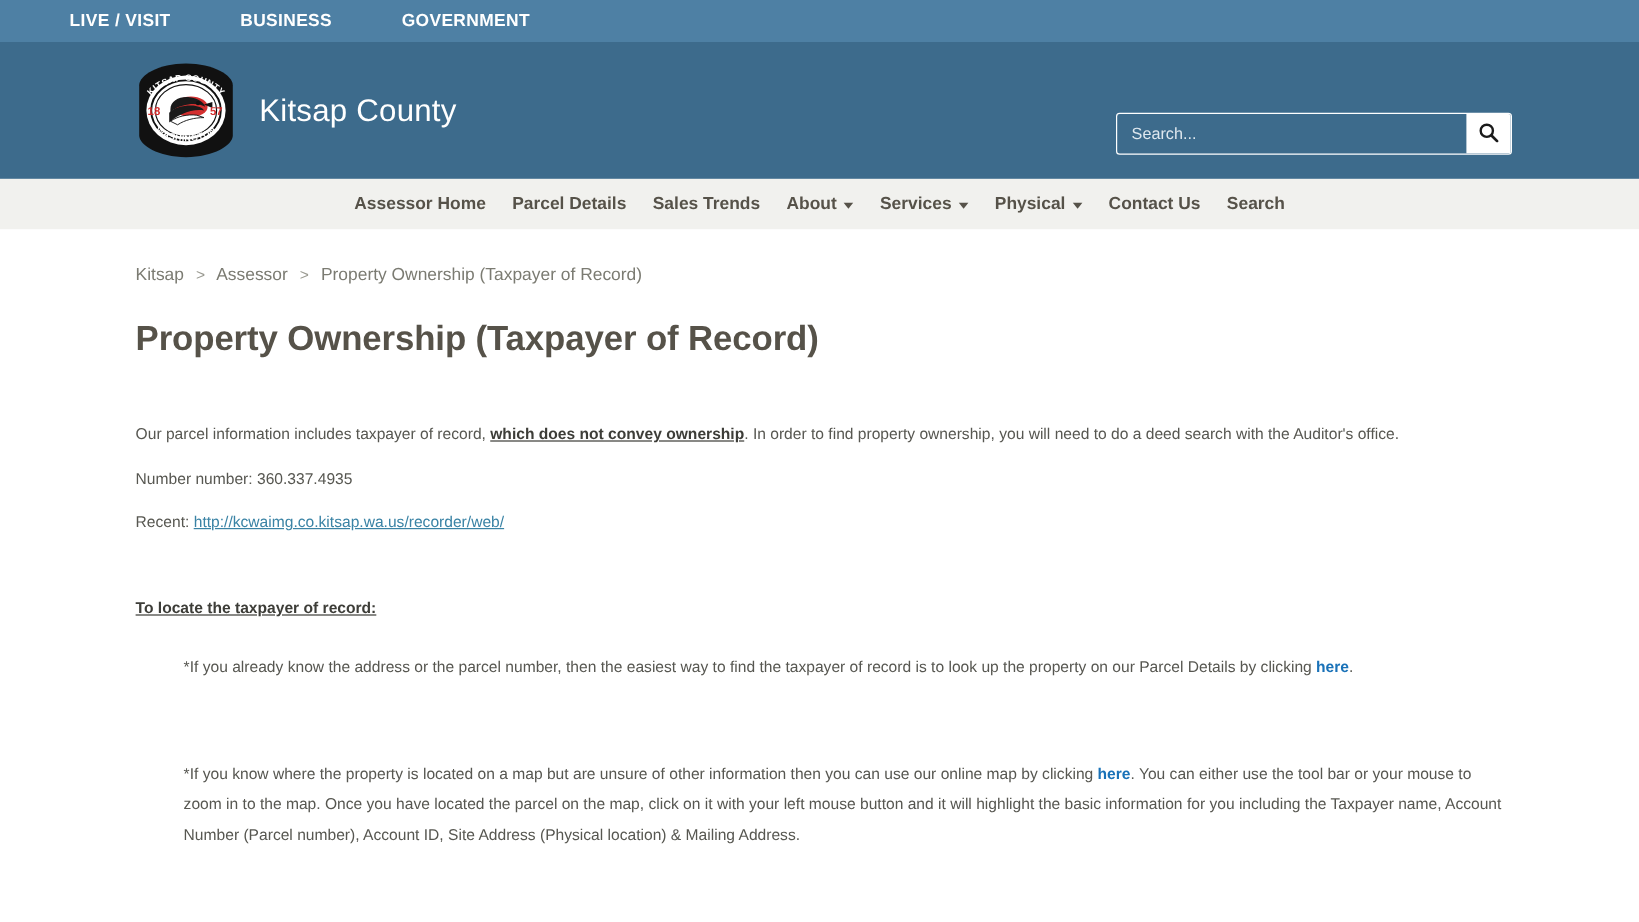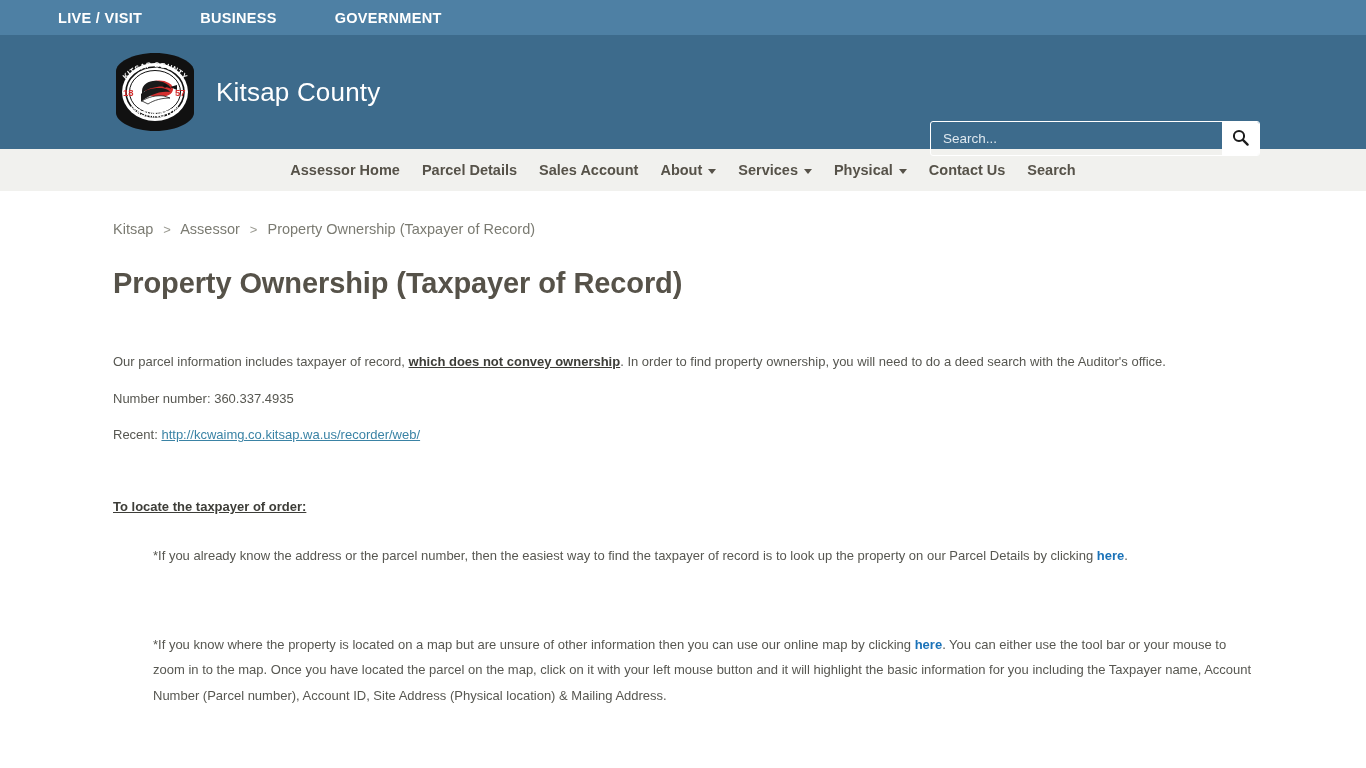--- a/index.html
+++ b/index.html
@@ -55,21 +55,21 @@
   .brand-name {
     color: #ffffff;
     font-size: 26px;
     font-weight: normal;
     letter-spacing: 0.2px;
   }
 
   .searchwrap {
     position: absolute;
     right: 106px;
-    top: 86px;
+    top: 59px;
     width: 330px;
     height: 35px;
     border: 1px solid #ffffff;
     border-radius: 3px;
     display: flex;
     overflow: hidden;
   }
   .searchwrap input {
     flex: 1 1 auto;
     background: transparent;
@@ -248,21 +248,21 @@
 </div>
 
 <nav class="sectionnav">
   <a class="navitem" href="#">
     <span>Assessor Home</span>
   </a>
   <a class="navitem" href="#">
     <span>Parcel Details</span>
   </a>
   <a class="navitem" href="#">
-    <span>Sales Account</span>
+    <span>Sales Trends</span>
   </a>
   <a class="navitem" href="#">
     <span>About</span>
     <span class="caret"></span>
   </a>
   <a class="navitem" href="#">
     <span>Services</span>
     <span class="caret"></span>
   </a>
   <a class="navitem" href="#">
@@ -295,21 +295,21 @@
       <span>Our parcel information includes taxpayer of record, </span><b class="emph">which does not convey ownership</b><span>.  In order to find property ownership, you will need to do a deed search with the Auditor's office.</span>
     </p>
 
     <p>Number number: 360.337.4935</p>
 
     <p>
       <span>Recent: </span><a class="extlink" href="#">http://kcwaimg.co.kitsap.wa.us/recorder/web/</a>
     </p>
 
     <p class="heading-underline">
-      <b>To locate the taxpayer of order:</b>
+      <b>To locate the taxpayer of record:</b>
     </p>
 
     <p class="indent">
       <span>*If you already know the address or the parcel number, then the easiest way to find the taxpayer of record is to look up the property on our Parcel Details by clicking </span><a class="herelink" href="#">here</a><span>.</span>
     </p>
 
     <p class="indent2">
       <span>*If you know where the property is located on a map but are unsure of other information then you can use our online map by clicking </span><a class="herelink" href="#">here</a><span>.   You can either use the tool bar or your mouse to zoom in to the map.  Once you have located the parcel on the map, click on it with your left mouse button and it will highlight the basic information for you including the Taxpayer name, Account Number (Parcel number), Account ID, Site Address (Physical location) &amp; Mailing Address.</span>
     </p>
 

